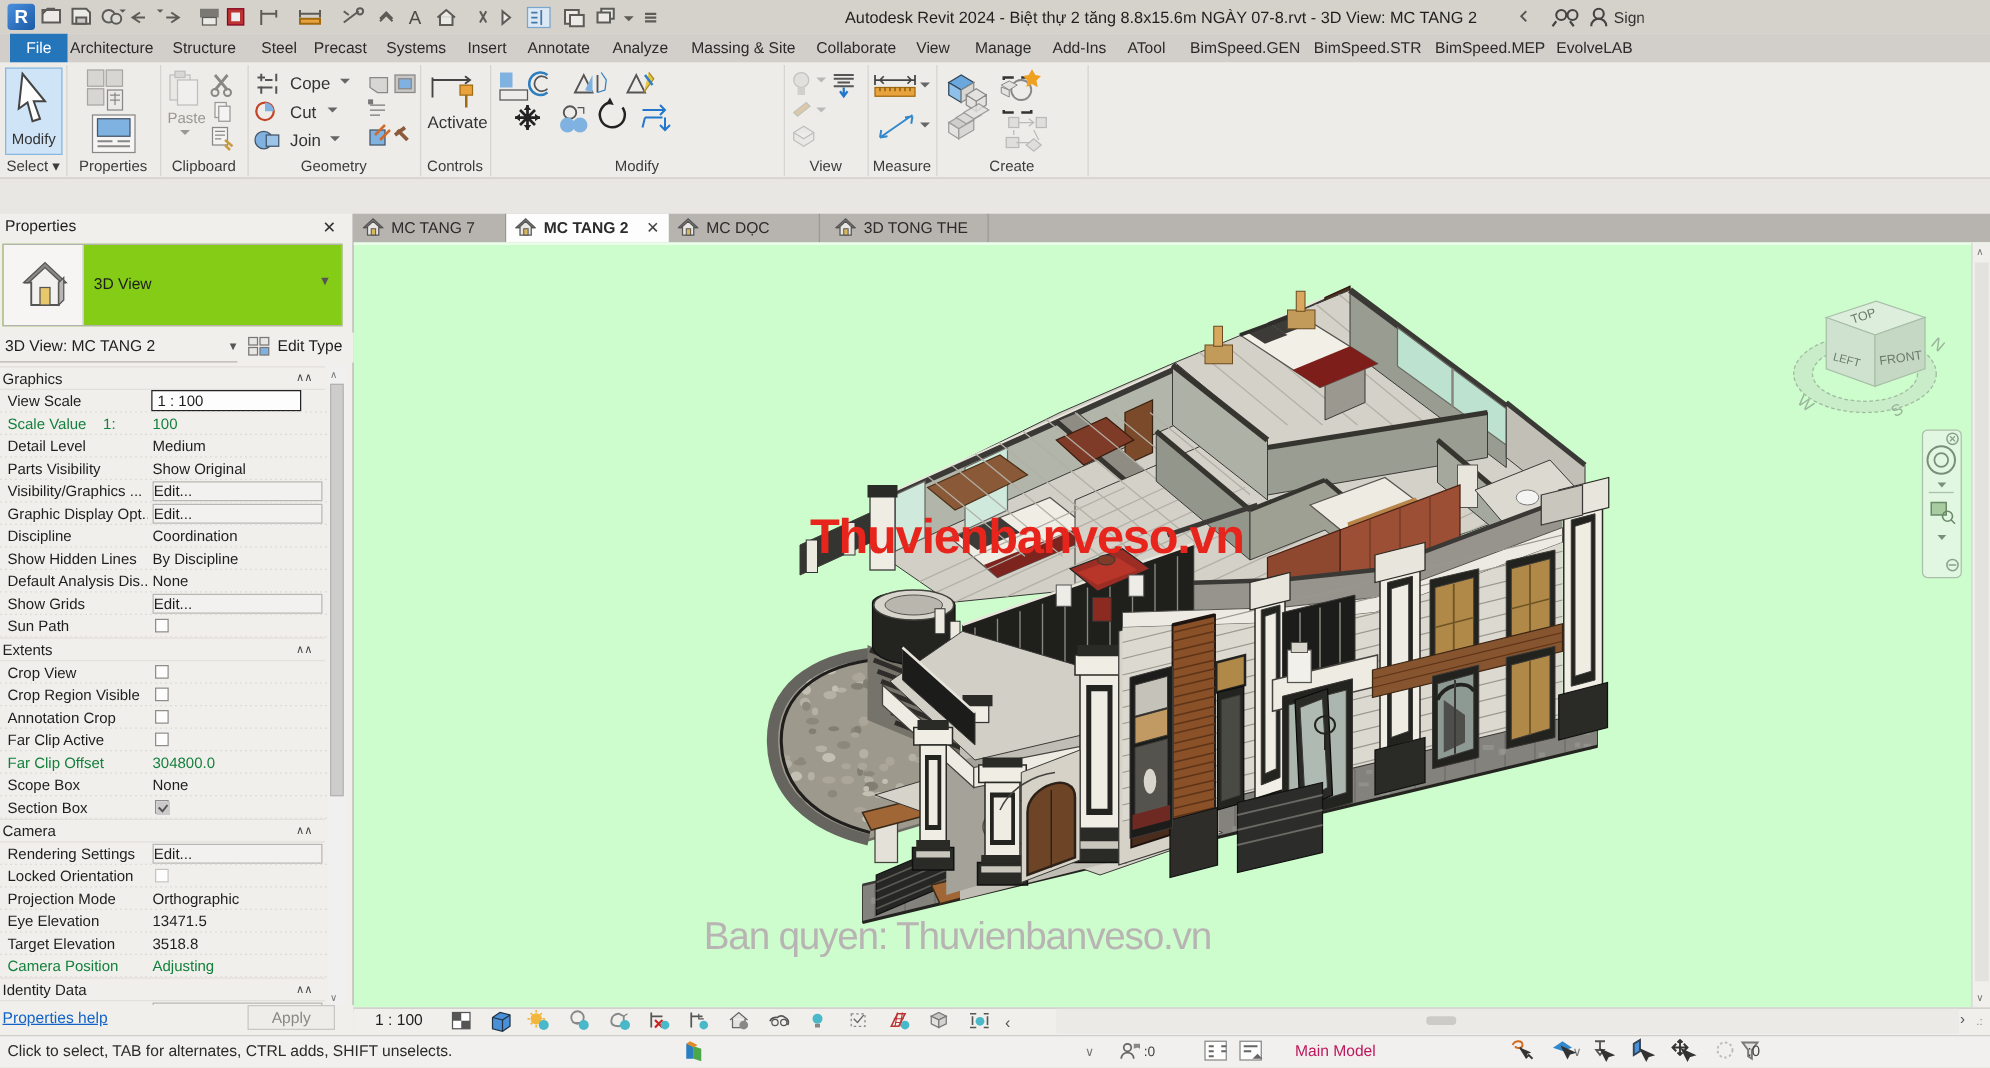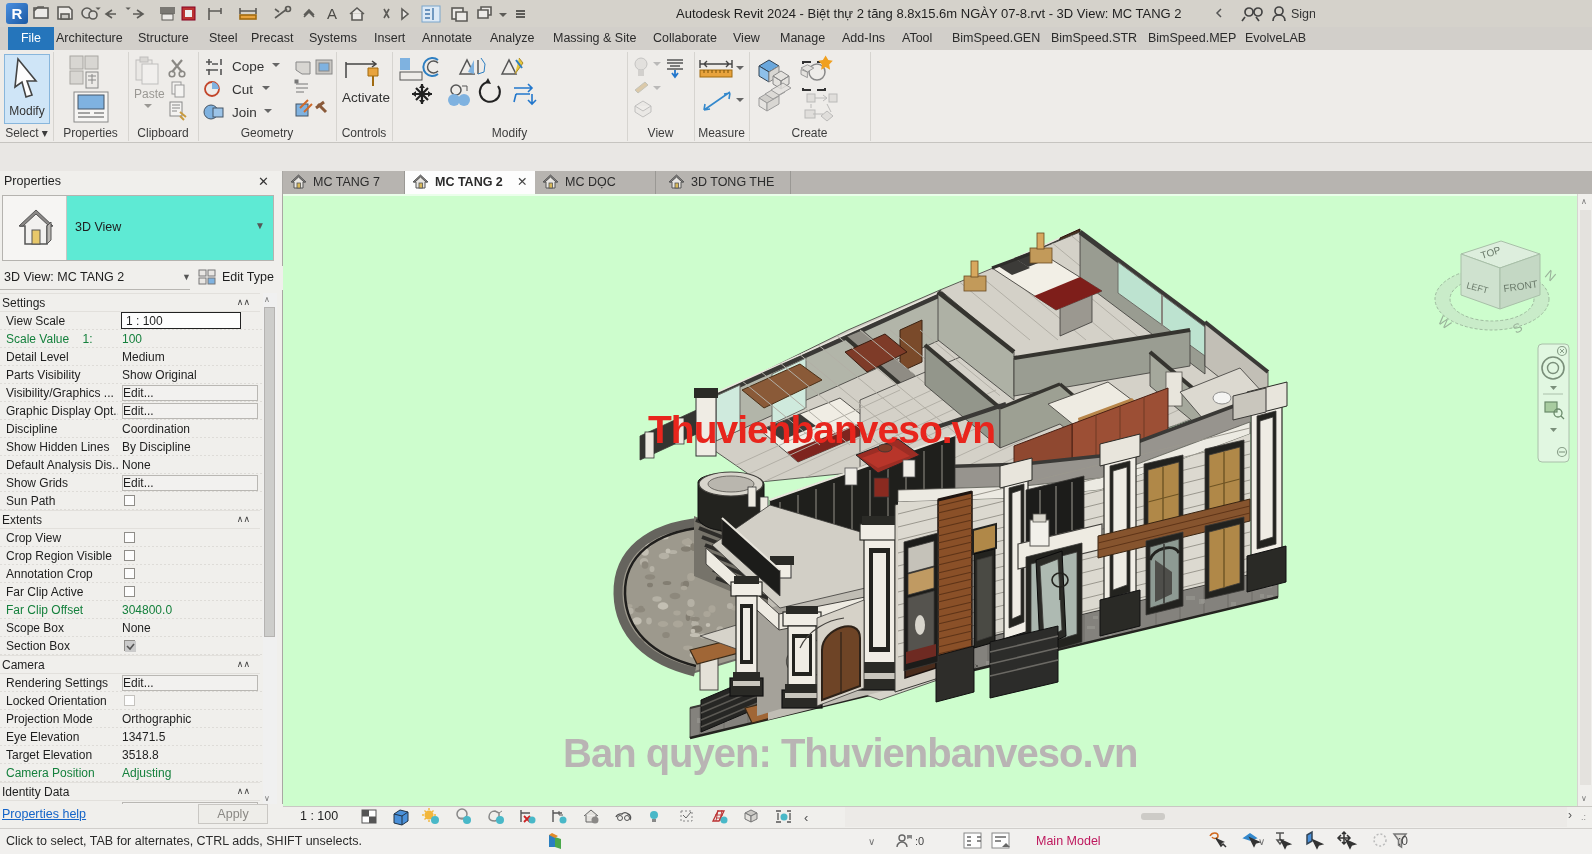--- a/index.html
+++ b/index.html
@@ -257,21 +257,21 @@
         <path d="M64 44 h12 m-4 -3 l4 3 -4 3" fill="none"></path>
         <rect x="54" y="56" width="10" height="8"></rect>
         <path d="M70 62 l6 -5 6 5 -6 5 z"></path>
         <path d="M60 50 v4 m16 -4 l4 8 m-18 2 h10" fill="none"></path>
       </g>
 </svg>
 <div class="abs" style="left:0;top:143px;width:1592px;height:28px;background:#e9e7e4"></div>
 <div class="abs" style="left:0;top:171px;width:283px;height:639px;background:#f0efec;border-right:1px solid #a9a7a3"></div>
 <div class="abs" style="left:4px;top:174px;font-size:12.5px;color:#1e1e1e">Properties</div>
 <div class="abs" style="left:258px;top:174px;font-size:13px;color:#333">✕</div>
-<div class="abs" style="left:2px;top:195px;width:272px;height:66px;background:#5eead4;border:1px solid #b5b3af">
+<div class="abs" style="left:2px;top:195px;width:272px;height:66px;background:#84cc16;border:1px solid #b5b3af">
 <div style="position:absolute;left:0;top:0;width:64px;height:64px;border-right:1px solid #c9c7c3;background:#f6f5f3"></div>
 <svg style="position:absolute;left:14px;top:12px" width="38" height="40" viewBox="0 0 38 40">
  <path d="M4 18 L19 4 L34 18 L30 18 L30 36 L8 36 L8 18 Z" fill="#f2f1ef" stroke="#555" stroke-width="1.5"></path>
  <path d="M2 18 L19 2 L36 18 L32 18 L19 6 L6 18 Z" fill="#8a8886" stroke="#555"></path>
  <path d="M30 18 L34 14 L34 32 L30 36 Z" fill="#b8b6b2" stroke="#555"></path>
  <rect x="15" y="22" width="8" height="14" fill="#e8c86a" stroke="#555"></rect>
 </svg>
 <div style="position:absolute;left:72px;top:24px;font-size:12.5px;color:#1e1e1e">3D View</div>
 <div style="position:absolute;right:8px;top:24px;color:#555;font-size:10px">▼</div>
 </div>
@@ -283,21 +283,21 @@
           <rect x="1" y="2" width="7" height="6"></rect>
           <rect x="10" y="2" width="7" height="6"></rect>
           <rect x="1" y="10" width="7" height="6"></rect>
           <rect x="10" y="10" width="7" height="6" fill="#7fb2e0"></rect>
         </g>
       </svg>
 <div style="position:absolute;left:222px;top:4px;font-size:12.5px;color:#1e1e1e">Edit Type</div>
 <div style="position:absolute;left:0;top:23px;width:190px;height:1px;background:#b8b6b2"></div>
 </div>
 <div class="abs psec" style="top:293px">
-      <div style="position:absolute;left:2px;top:2px">Settings</div>
+      <div style="position:absolute;left:2px;top:2px">Graphics</div>
       <div style="position:absolute;right:10px;top:3px;color:#444;font-size:9px">∧∧</div>
     </div>
 <div class="prow" style="top:312px">
       <div class="lab">View Scale</div>
       <div class="val" style="left:121px;top:0px;width:120px;height:17px;border:1.5px solid #222;background:#fdfdfd;padding:1px 4px">1 : 100</div>
       <div class="dotline" style="top:17px"></div>
     </div>
 <div class="prow gray" style="top:330px">
       <div class="lab">Scale Value&nbsp;&nbsp;&nbsp; 1:</div>
       <div class="val">100</div>
@@ -961,21 +961,21 @@
 <circle cx="1558" cy="413" r="4" fill="none" stroke="#6a8a6a" stroke-width="1.3"></circle>
 <line x1="1561" y1="416" x2="1564" y2="419" stroke="#6a8a6a" stroke-width="1.3"></line>
 <path d="M1550 428 l3.5 4 3.5 -4 z" fill="#7a8f7a"></path>
 <circle cx="1562" cy="351" r="4.5" fill="none" stroke="#8aa08a" stroke-width="1.2"></circle>
 <path d="M1560 349 l4 4 m0 -4 l-4 4" stroke="#8aa08a" stroke-width="1"></path>
 <circle cx="1562" cy="452" r="4.5" fill="none" stroke="#8aa08a" stroke-width="1.2"></circle>
 <line x1="1559" y1="452" x2="1565" y2="452" stroke="#8aa08a" stroke-width="1.2"></line>
 </g>
     </svg>
 <div class="abs" style="left:648px;top:408px;font-size:39px;font-weight:bold;color:#e8251d;letter-spacing:-1px">Thuvienbanveso.vn</div>
-<div class="abs" style="left:563px;top:731px;font-size:40px;font-weight:bold;color:#b9b4b4;letter-spacing:-1px">Ban quyen: Thuvienbanveso.vn</div>
+<div class="abs" style="left:563px;top:731px;font-size:31px;font-weight:normal;color:#b9b4b4;letter-spacing:-1px">Ban quyen: Thuvienbanveso.vn</div>
 <div class="abs" style="left:1577px;top:194px;width:15px;height:612px;background:#f0efec;border-left:1px solid #d6d4d0">
 <div style="position:absolute;left:3px;top:3px;color:#777;font-size:8px">∧</div>
 <div style="position:absolute;left:2px;top:16px;width:11px;height:575px;background:#e4e2de"></div>
 <div style="position:absolute;left:3px;bottom:3px;color:#777;font-size:8px">∨</div>
 </div>
 <div class="abs" style="left:283px;top:806px;width:1309px;height:22px;background:#f0efec;border-top:1px solid #c9c7c3"></div>
 <div class="abs" style="left:300px;top:809px;font-size:12.5px;color:#1e1e1e">1 : 100</div>
 <svg class="abs" style="left:360px;top:807px" width="480" height="20" viewBox="0 0 480 20">
       <g>
         <rect x="2" y="3" width="14" height="13" fill="#fff" stroke="#555"></rect>

